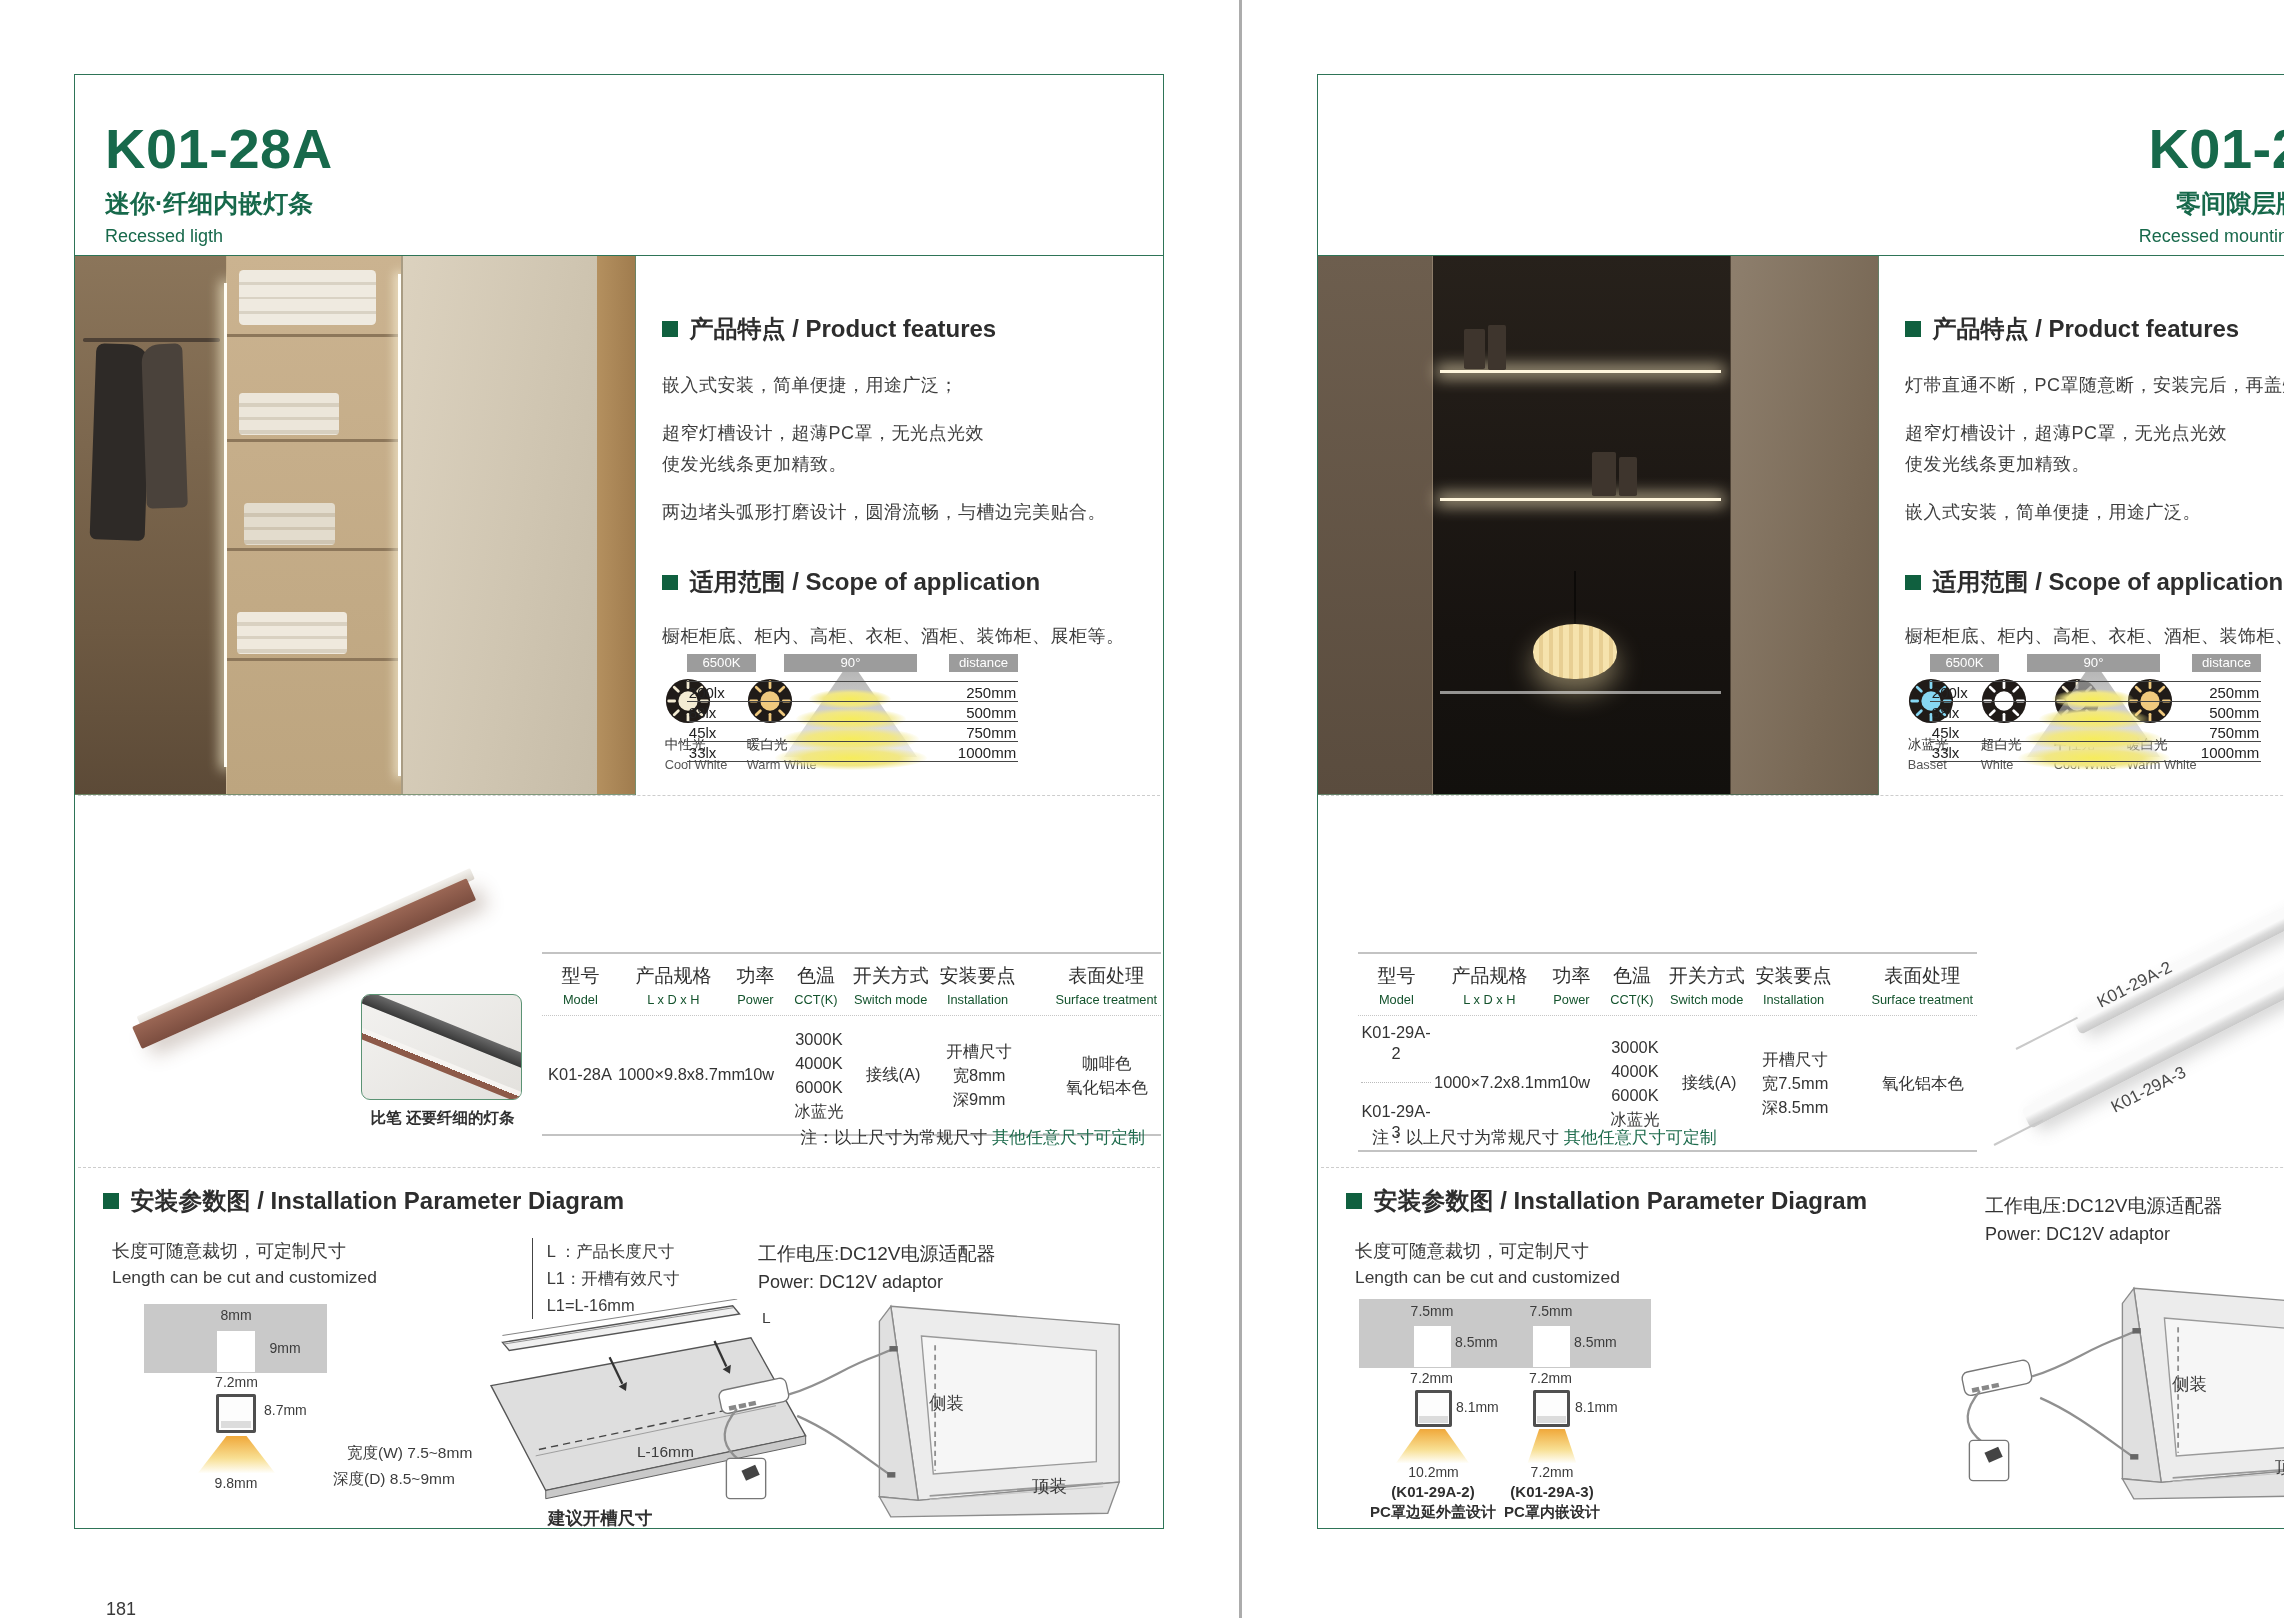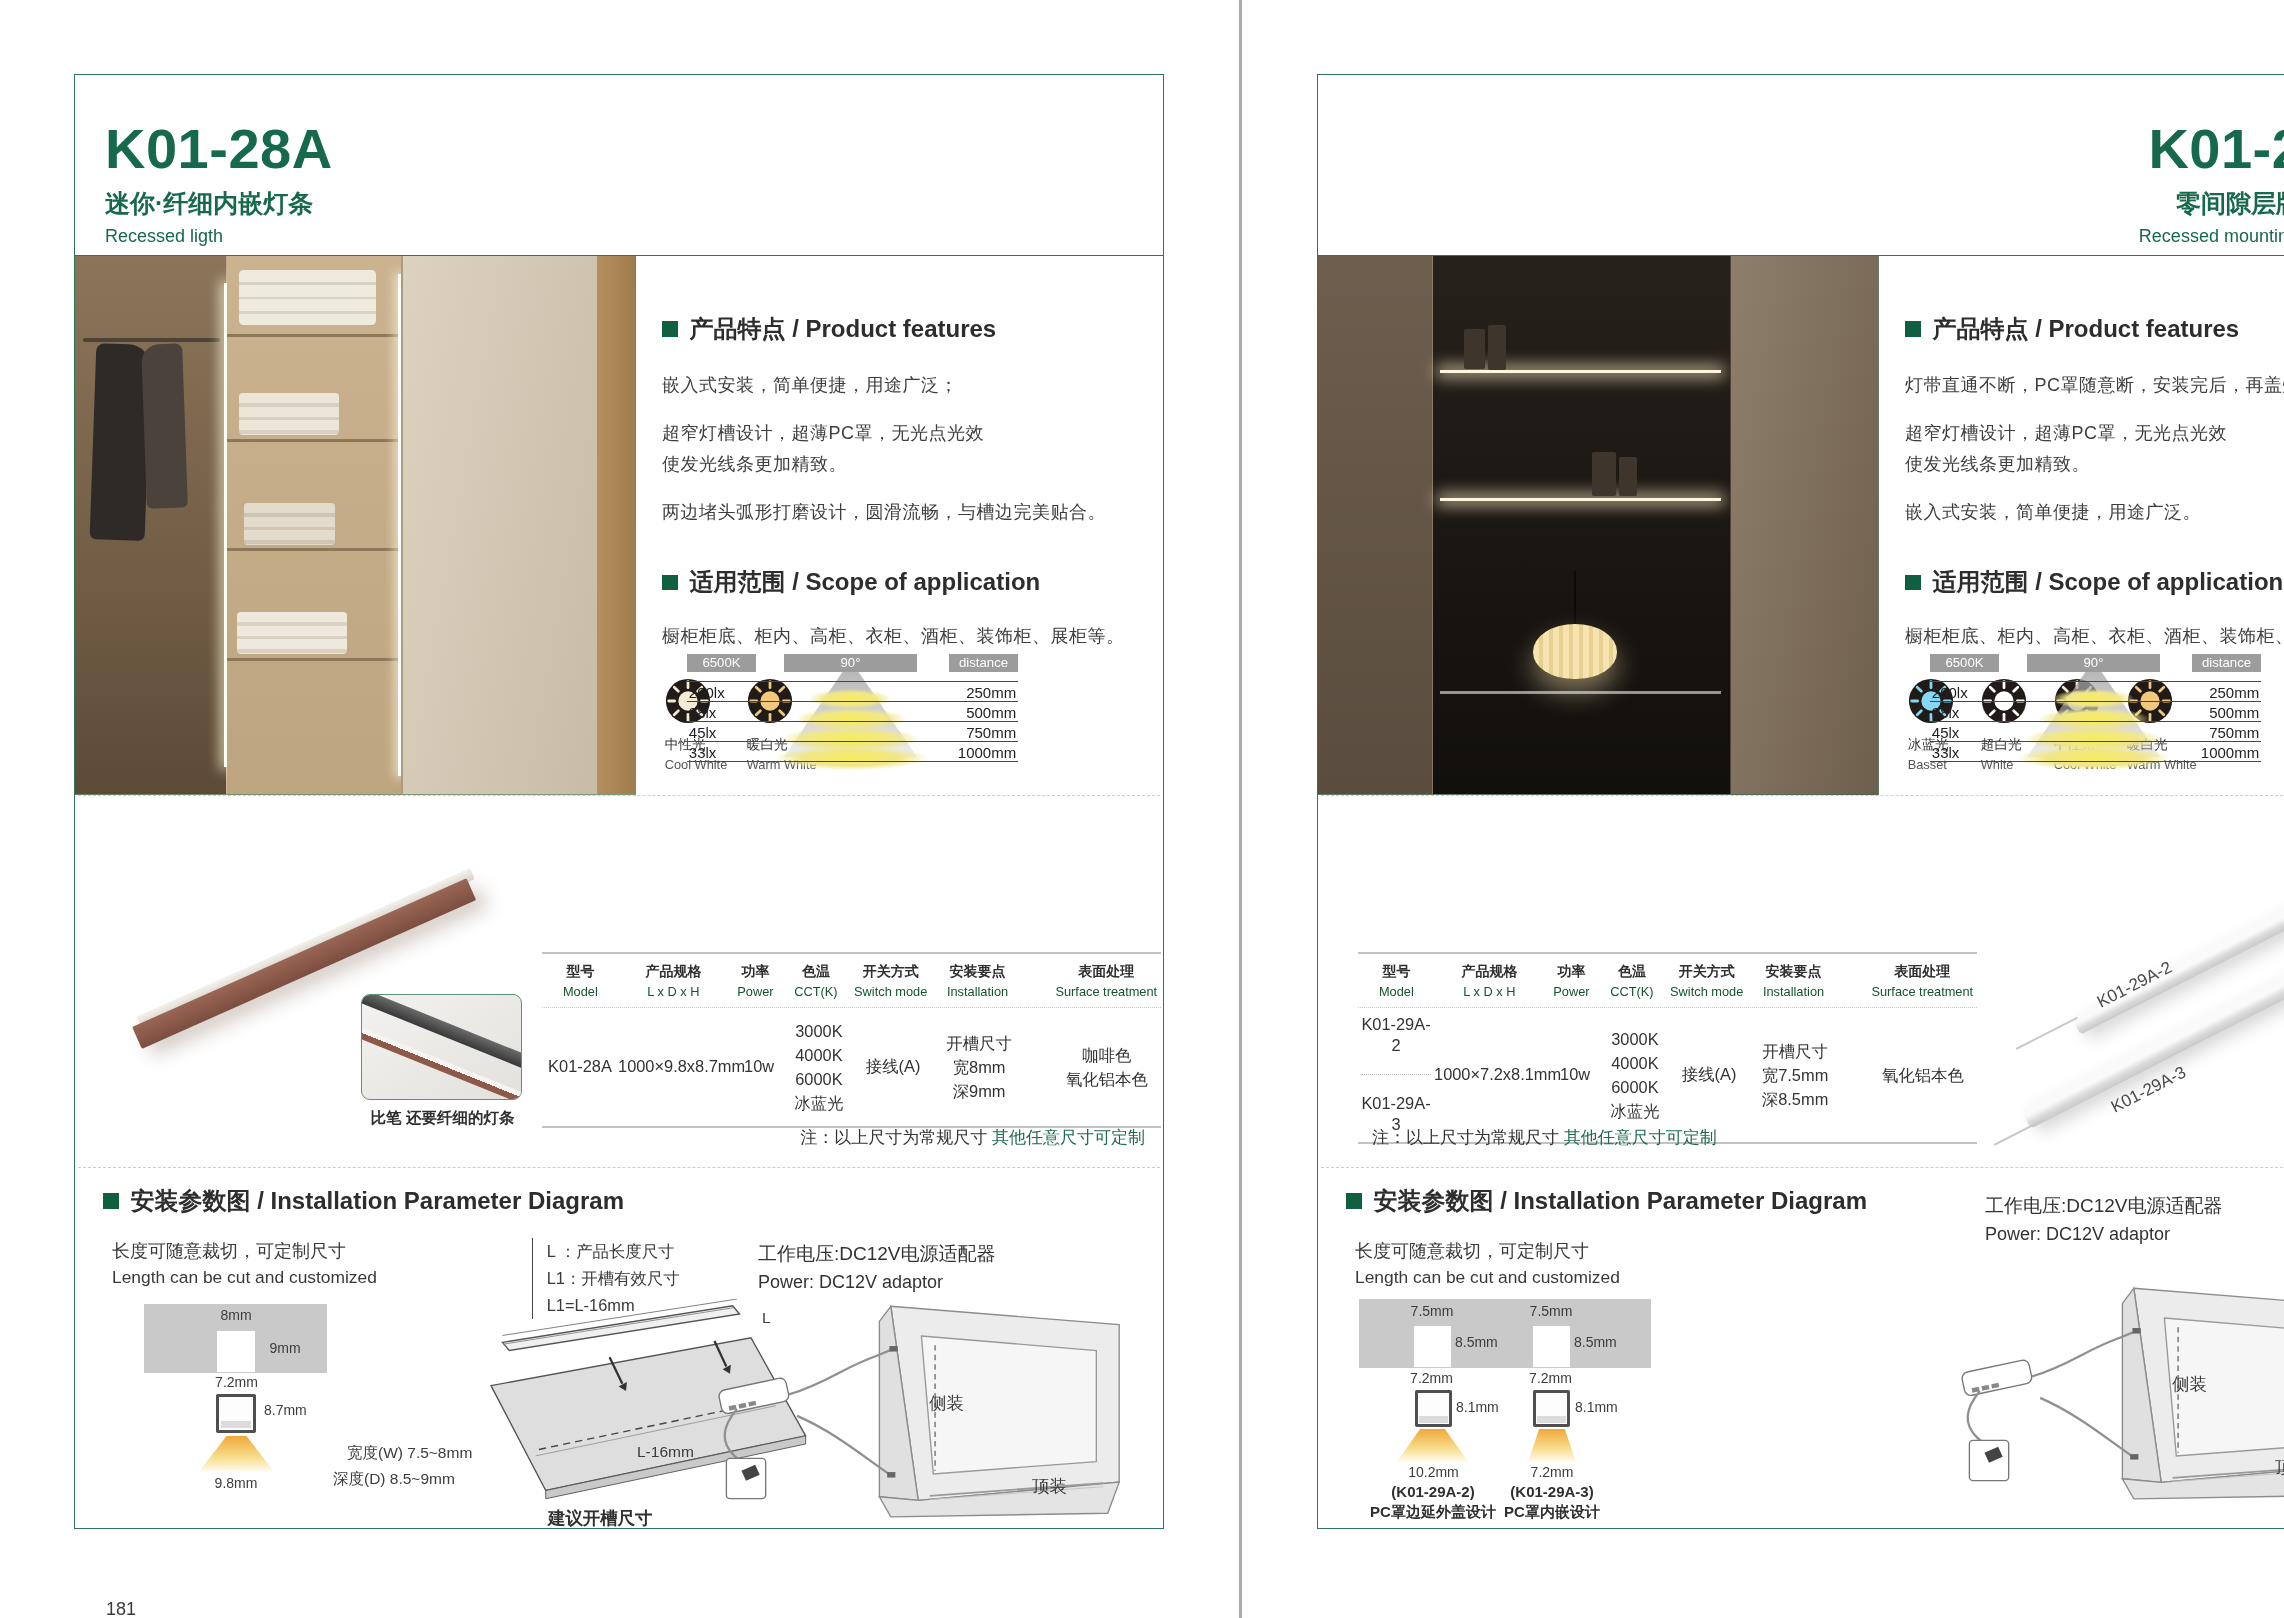--- a/index.html
+++ b/index.html
@@ -99,21 +99,21 @@
 
   
   .spec-table{position:absolute;top:877px;width:619px;z-index:3;}
   .left .spec-table{left:467px;}
   .right .spec-table{left:40px;}
   .spec-head{display:flex;border-top:2.3px solid #c3c3c3;padding:9px 0 8.2px 0;border-bottom:1.8px dotted #c6c6c6;}
   .spec-body{display:flex;align-items:center;min-height:105px;border-bottom:2.3px solid #c3c3c3;padding:6.4px 0;}
   .c-model{width:80px;} .c-size{width:114px;} .c-power{width:57px;} .c-cct{width:69px;}
   .c-switch{width:87px;} .c-install{width:94px;} .c-surface{width:114px;margin-left:29px;}
   .spec-head>div,.spec-body>div{text-align:center;}
-  .h-cn{font-size:14px;font-weight:bold;color:#2f2f2f;}
+  .h-cn{font-size:19px;font-weight:normal;color:#2f2f2f;}
   .h-en{font-size:12.8px;color:#14532d;margin-top:2.7px;}
   .cell{font-size:16.4px;color:#333;}
   .cell .ln{line-height:24px;}
   .model-stack .ln{line-height:21px;}
   .model-dot{border-top:1.4px dotted #bbb;margin:18px 2.7px;}
   .note{position:absolute;top:1051px;font-size:17px;color:#333;z-index:3;}
   .left .note{right:18px;}
   .right .note{left:54px;}
   .note .grn{color:#1d6b4c;}
 

